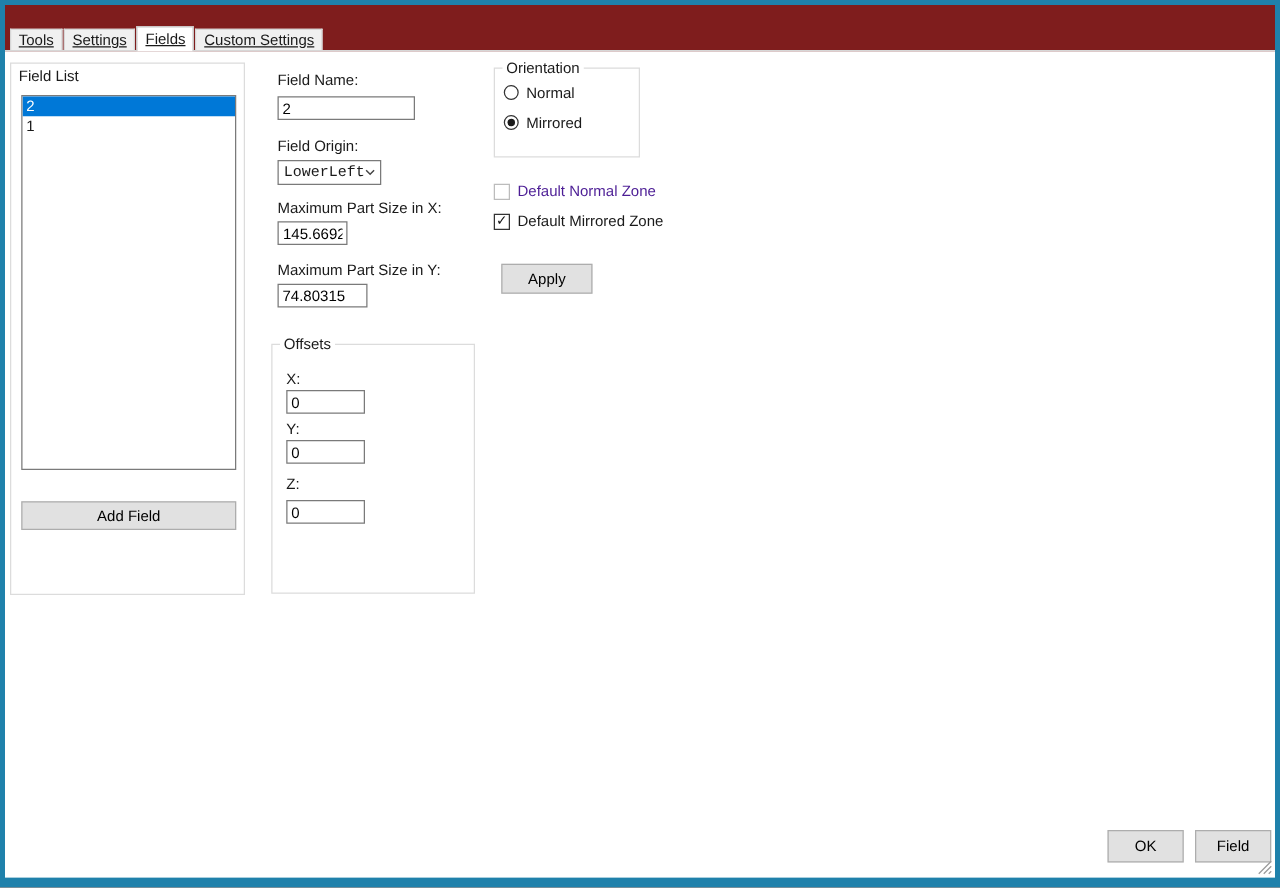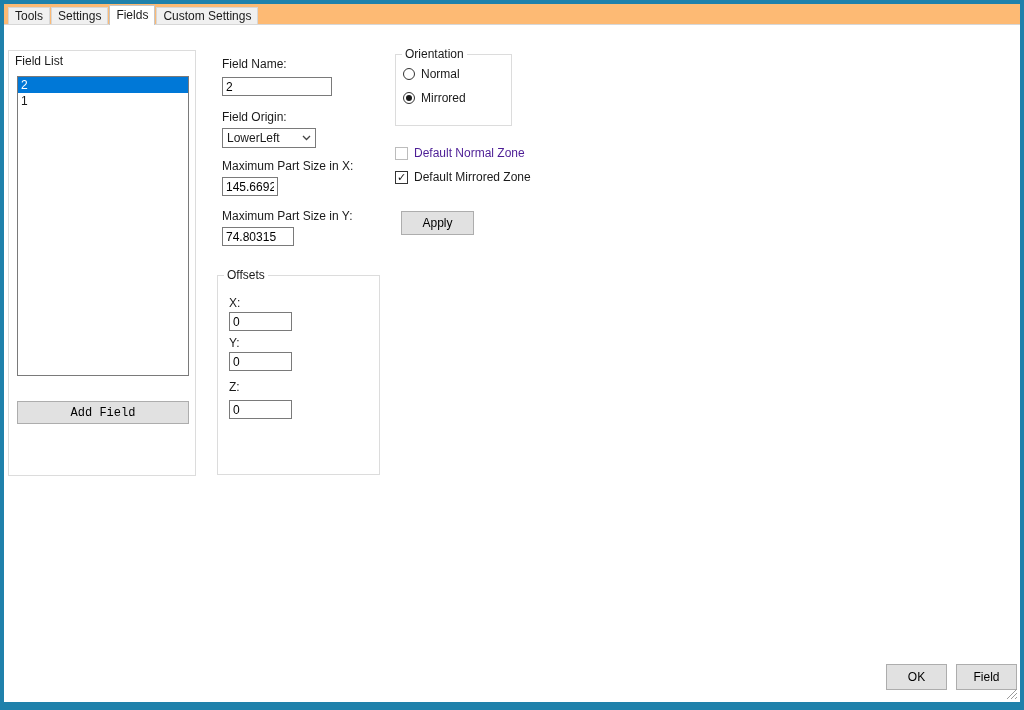--- a/index.html
+++ b/index.html
@@ -15,22 +15,22 @@
   }
   .app-icon{display:flex;align-items:center;margin-right:7px;}
   .title{color:#fff;font-size:12px;font-weight:bold;flex:1;white-space:nowrap;}
   .win-controls{display:flex;align-items:center;gap:17px;color:#fff;}
   .wc{display:flex;align-items:center;justify-content:center;width:14px;height:14px;cursor:default;}
   .min-glyph{width:9px;height:1px;background:#fff;display:block;}
   .max-glyph{width:8px;height:8px;border:1px solid #fff;display:block;box-sizing:border-box;}
   .close-glyph{font-size:14px;line-height:14px;color:#fff;}
   
   .tabstrip{
-    display:flex;align-items:flex-end;height:21px;background:#fdba74;
-    padding-left:4px;box-sizing:border-box;border-bottom:1px solid #d7d7d7;
+    display:flex;align-items:flex-end;height:37px;background:#7f1d1d;
+    padding-left:4px;box-sizing:border-box;border-bottom:1px solid #d7d7d7;text-decoration:underline;
   }
   .tab{
     box-sizing:border-box;height:17px;line-height:16px;font-size:12px;padding:0 6px;
     background:#f0f0f0;border:1px solid #d7d7d7;border-bottom:none;margin-right:1px;
     white-space:nowrap;position:relative;cursor:default;
   }
   .tab.active{
     height:20px;line-height:19px;background:#fff;margin-bottom:-1px;z-index:2;
     border-color:#c6c6c6;
   }
@@ -88,28 +88,28 @@
   </div>
 
   <div class="content">
 
     <div class="groupbox" style="left:4px;top:3px;width:188px;height:426px;">
       <span class="gb-label-inside">Field List</span>
       <div class="listbox" style="left:8px;top:25px;width:172px;height:300px;">
         <div class="li selected">2</div>
         <div class="li">1</div>
       </div>
-      <div class="btn" style="left:8px;top:350px;width:172px;height:23px;font-family:Liberation Mono, monospace;">Add Field</div>
+      <div class="btn" style="left:8px;top:350px;width:172px;height:23px;">Add Field</div>
     </div>
 
     <span class="lbl" style="left:218px;top:10px;">Field Name:</span>
     <input class="tb" style="left: 218px; top: 30px; width: 110px;" value="2">
 
     <span class="lbl" style="left:218px;top:63px;">Field Origin:</span>
-    <div class="combo" style="left:218px;top:81px;width:94px;">
+    <div class="combo" style="left:218px;top:81px;width:83px;font-family:Liberation Mono, monospace;">
       <span>LowerLeft</span>
       <svg width="9" height="6" viewBox="0 0 9 6">
         <polyline points="1,1 4.5,4.5 8,1" fill="none" stroke="#444" stroke-width="1.3"></polyline>
       </svg>
     </div>
 
     <span class="lbl" style="left:218px;top:112px;">Maximum Part Size in X:</span>
     <input class="tb" style="left: 218px; top: 130px; width: 56px;" value="145.66929">
 
     <span class="lbl" style="left:218px;top:162px;">Maximum Part Size in Y:</span>

